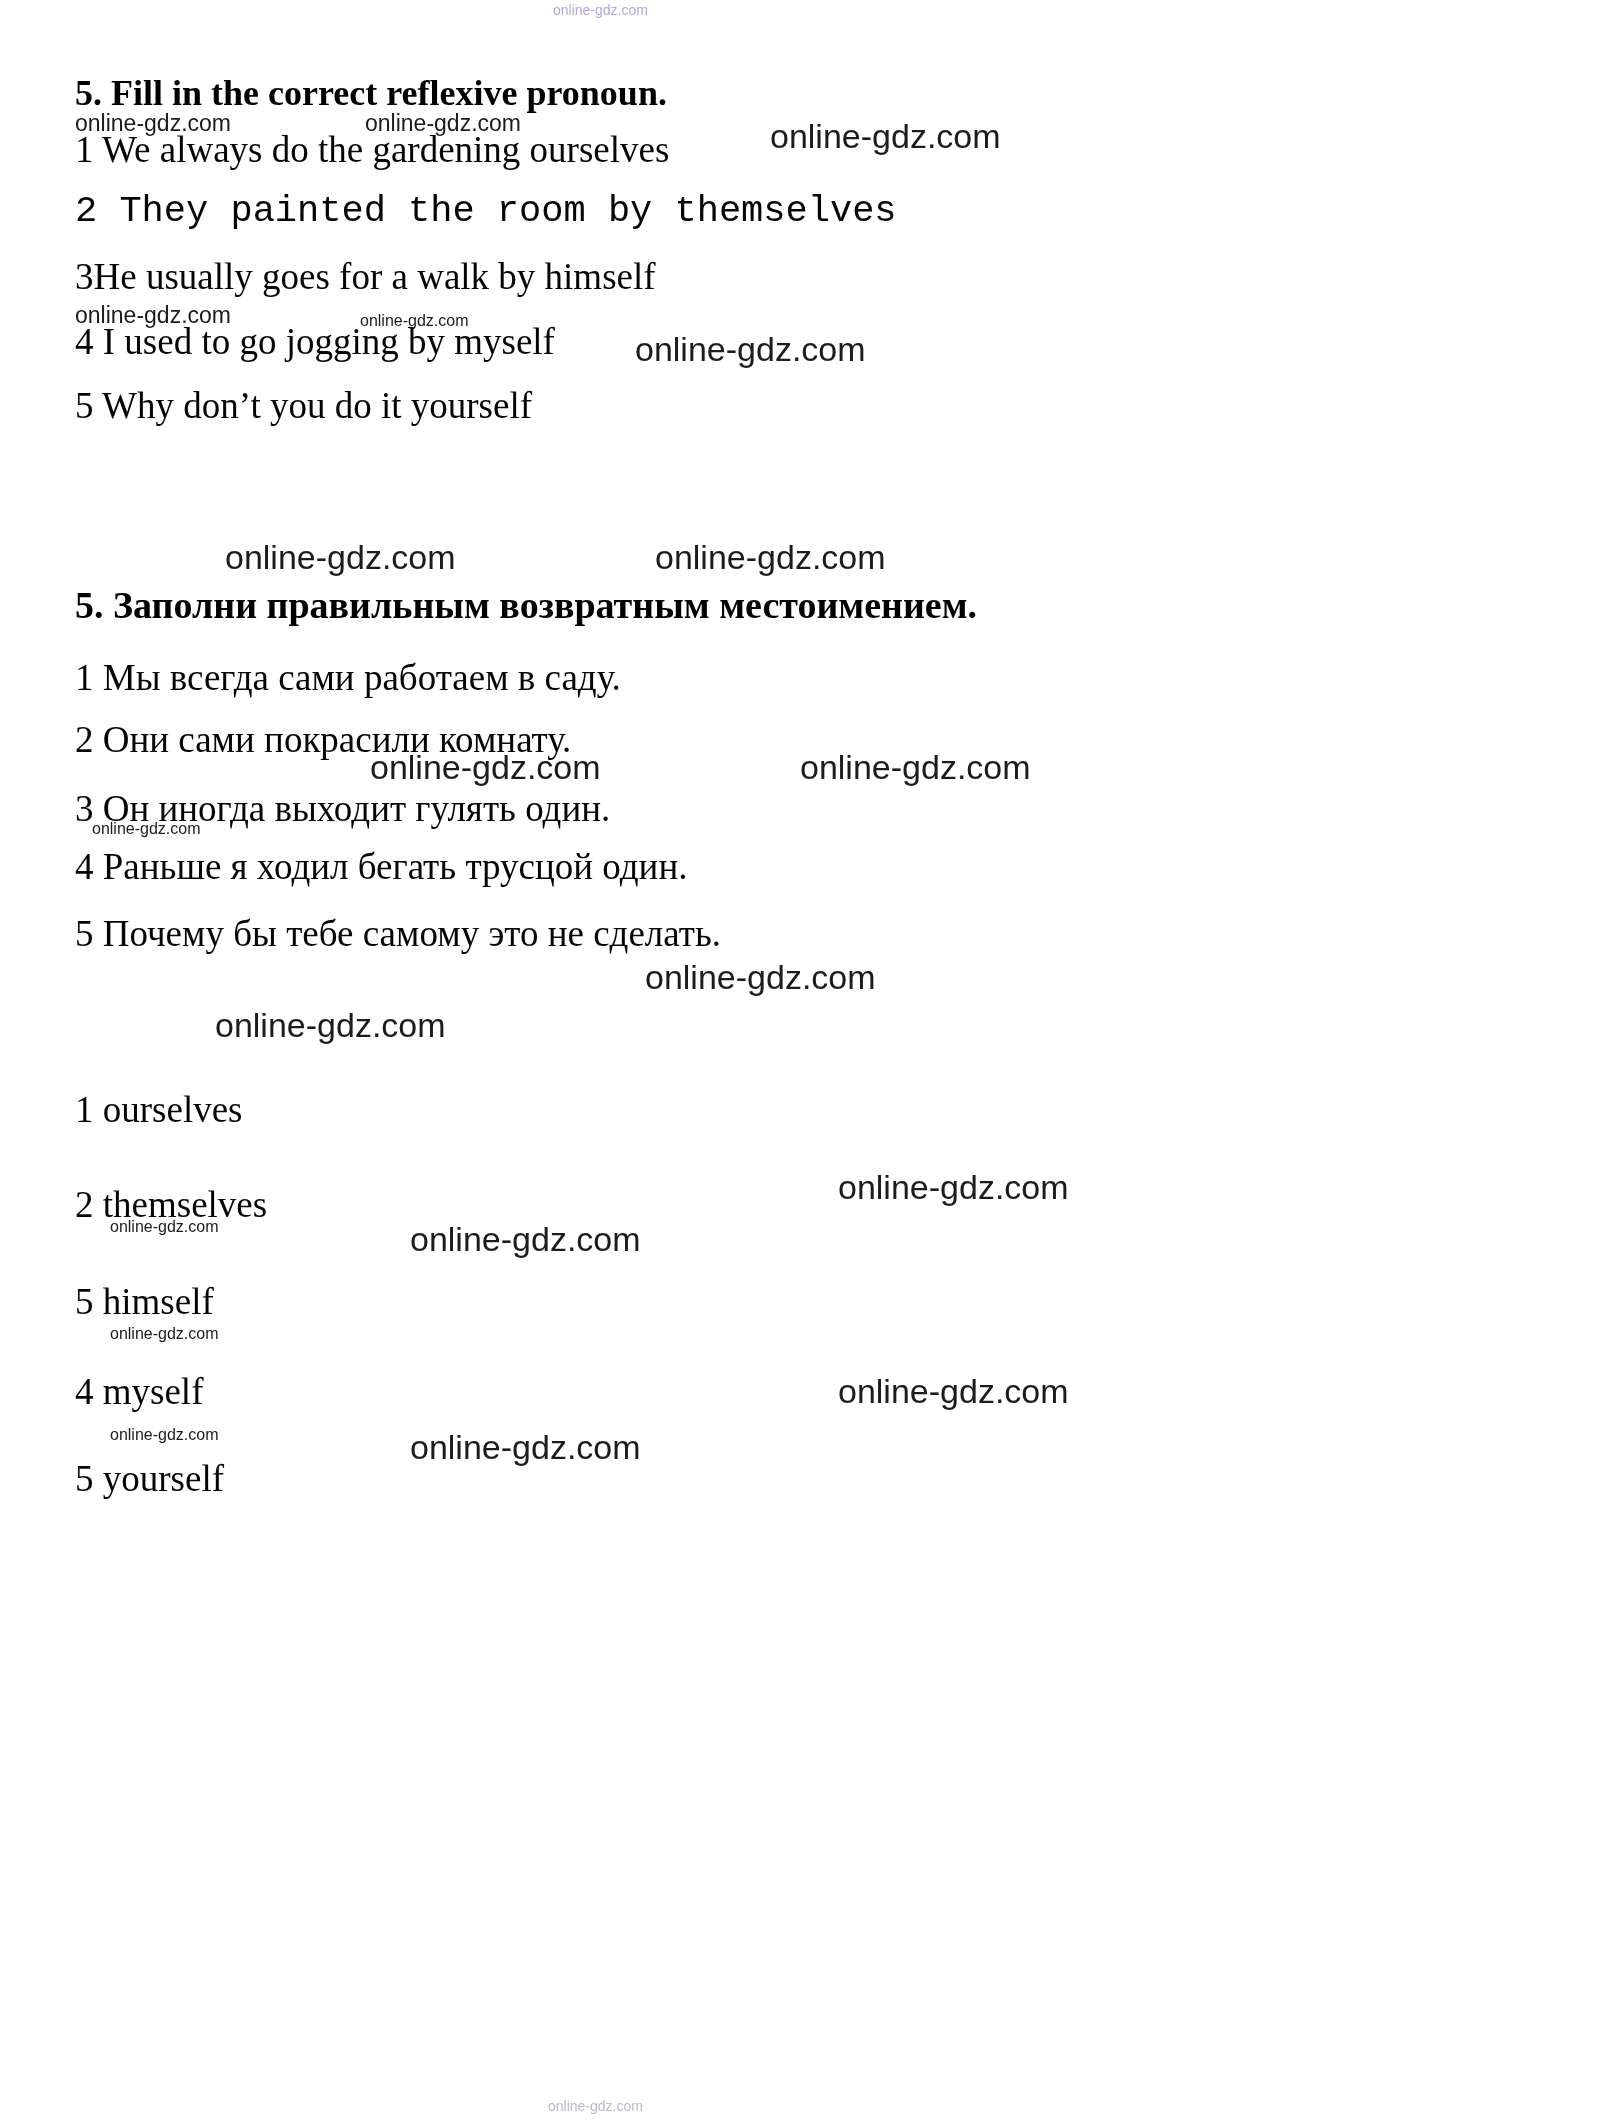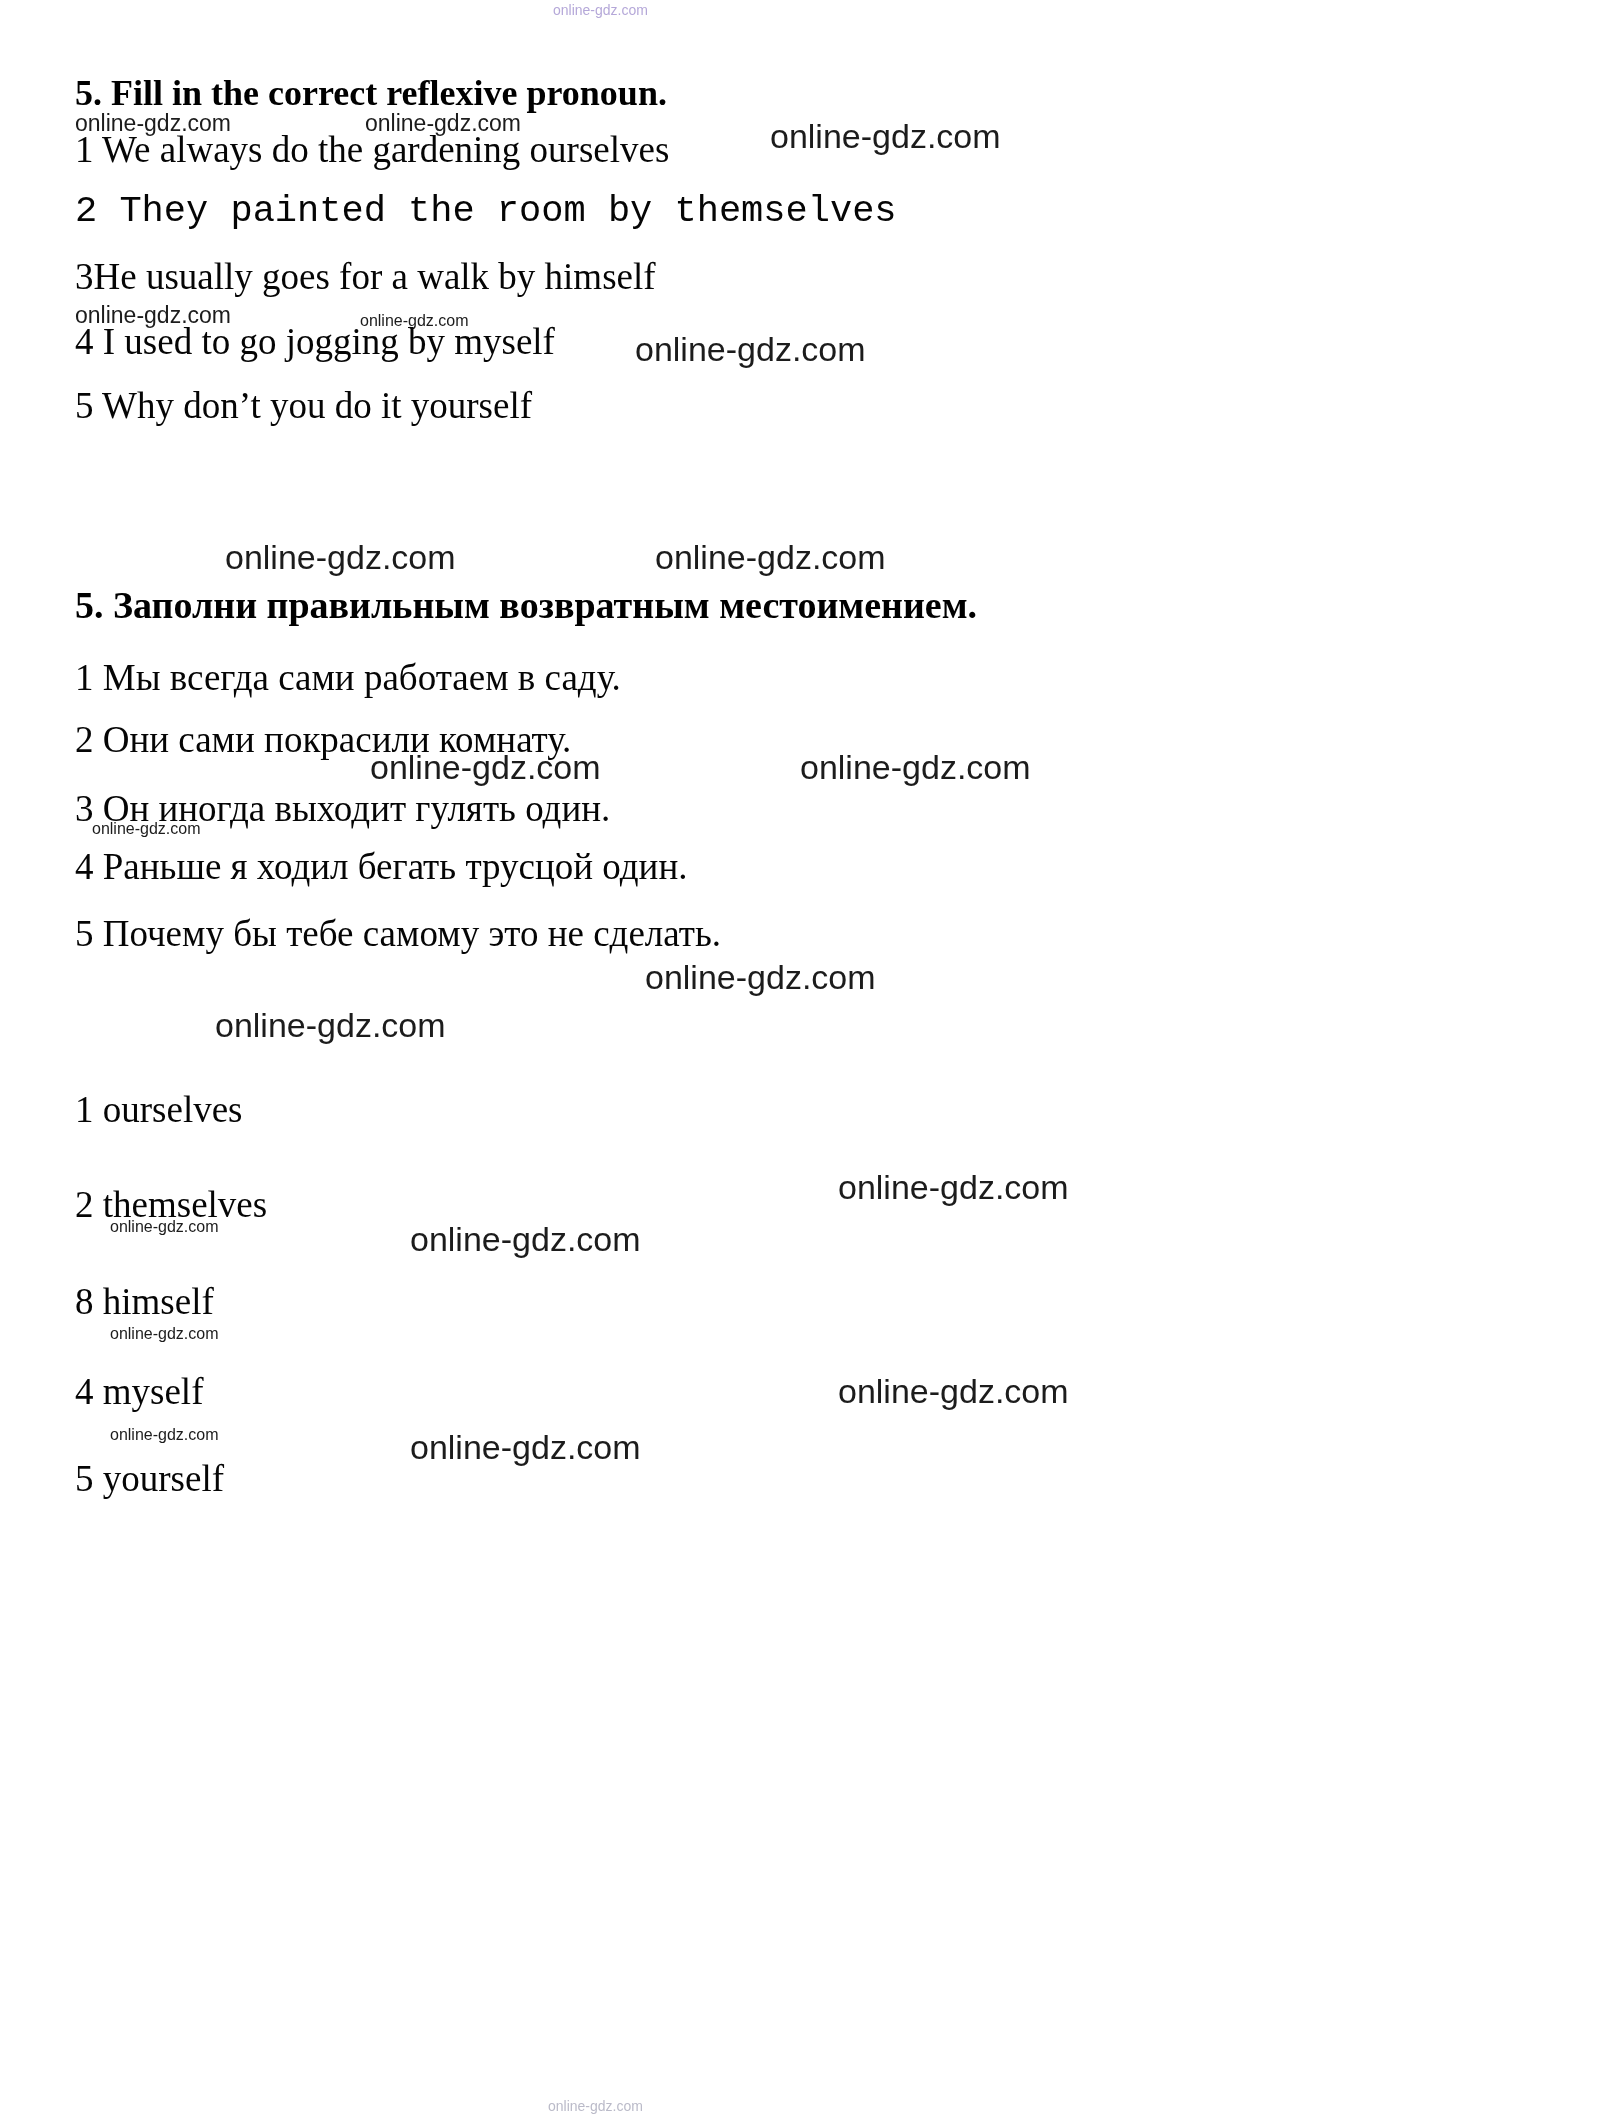--- a/index.html
+++ b/index.html
@@ -99,21 +99,21 @@
 
   <div class="doc-line" style="top:1088px;">1 ourselves</div>
 
   <span class="wm wm-lg" style="left:838px; top:1168px;">online-gdz.com</span>
 
   <div class="doc-line" style="top:1183px;">2 themselves</div>
 
   <span class="wm wm-xs" style="left:110px; top:1218px;">online-gdz.com</span>
   <span class="wm wm-lg" style="left:410px; top:1220px;">online-gdz.com</span>
 
-  <div class="doc-line" style="top:1280px;">8 himself</div>
+  <div class="doc-line" style="top:1280px;">5 himself</div>
 
   <span class="wm wm-xs" style="left:110px; top:1325px;">online-gdz.com</span>
 
   <div class="doc-line" style="top:1370px;">4 myself</div>
   <span class="wm wm-lg" style="left:838px; top:1372px;">online-gdz.com</span>
 
   <span class="wm wm-xs" style="left:110px; top:1426px;">online-gdz.com</span>
   <span class="wm wm-lg" style="left:410px; top:1428px;">online-gdz.com</span>
 
   <div class="doc-line" style="top:1457px;">5 yourself</div>

